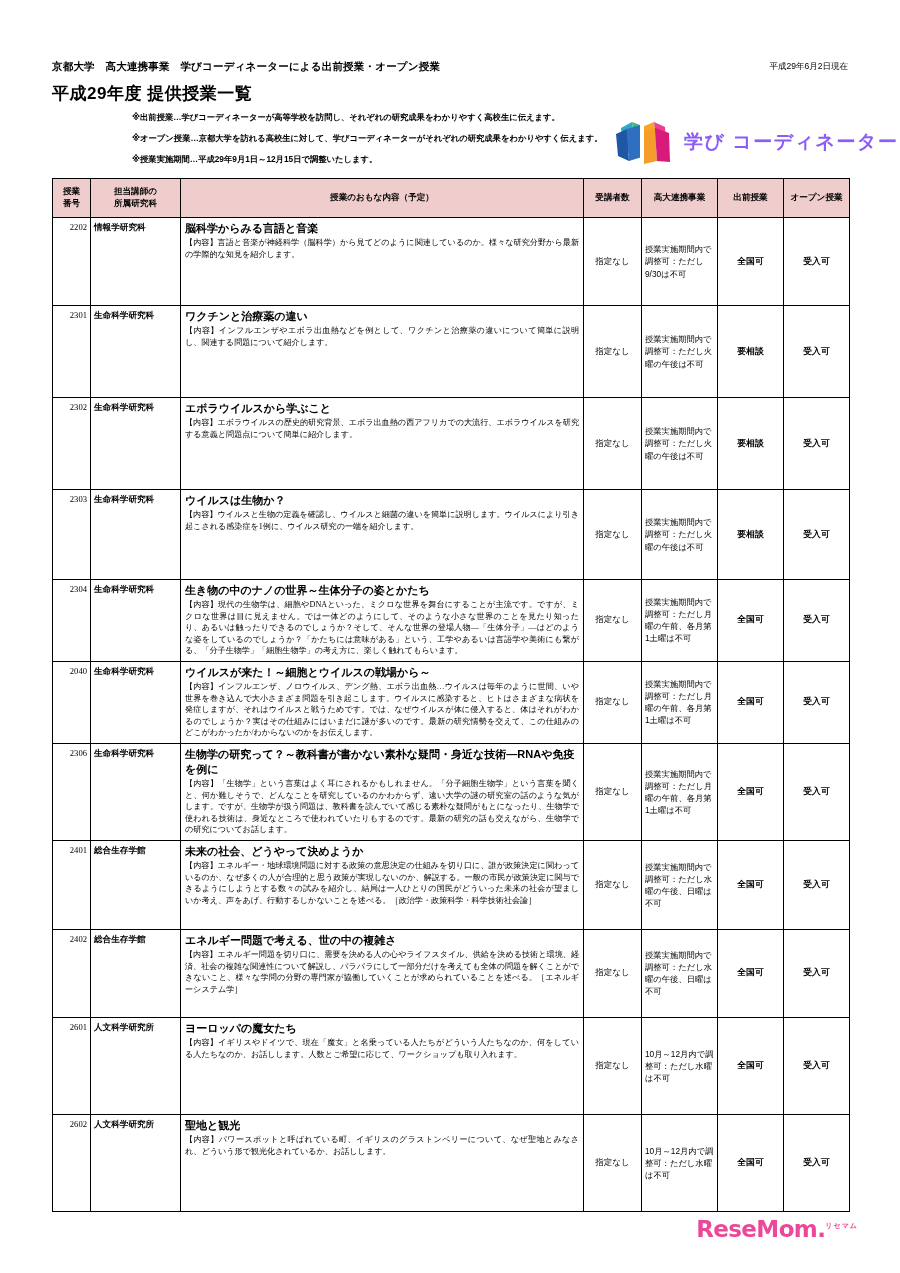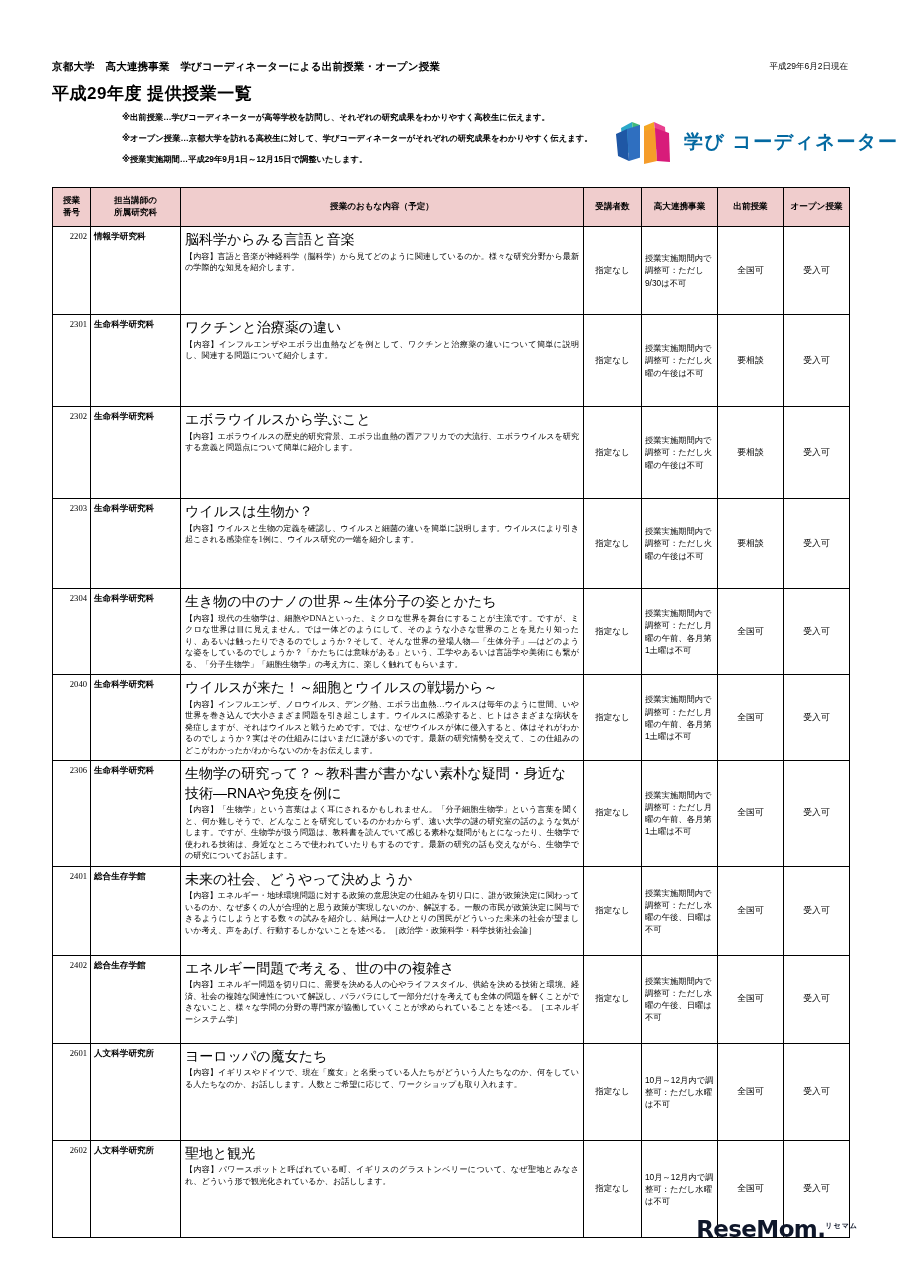--- a/index.html
+++ b/index.html
@@ -49,21 +49,21 @@
   }
   .hdr-title {
     margin-top: 8px;
     font-size: 17px;
     font-weight: bold;
     letter-spacing: 0.5px;
   }
 
   .notes {
     position: absolute;
-    left: 122px;
+    left: 132px;
     top: 112px;
     width: 470px;
   }
   .note {
     font-size: 8.3px;
     line-height: 1.35;
     margin-bottom: 10px;
     white-space: nowrap;
     font-weight: bold;
   }
@@ -79,29 +79,29 @@
   }
   .logo-mark {
     width: 62px;
     height: 48px;
     flex: 0 0 auto;
   }
   .logo-text {
     font-size: 19px;
     font-weight: bold;
     letter-spacing: 1.5px;
-    color: #0369a1;
+    color: #8b5cf6;
     white-space: nowrap;
   }
 
   
   .tbl {
     position: absolute;
     left: 52px;
-    top: 187px;
+    top: 178px;
     width: 797px;
     border-collapse: collapse;
     table-layout: fixed;
   }
   .tbl th, .tbl td {
     border: 1px solid #000;
     vertical-align: top;
     padding: 0;
   }
   .tbl thead th {
@@ -134,22 +134,22 @@
   td.dept {
     font-size: 8.6px;
     font-weight: bold;
     padding: 4px 2px 0 3px;
     white-space: nowrap;
   }
   td.content {
     padding: 3px 4px 4px 4px;
   }
   .c-title {
-    font-size: 14px;
-    font-weight: normal;
+    font-size: 11px;
+    font-weight: bold;
     line-height: 1.4;
     margin-bottom: 1px;
   }
   .c-body {
     font-size: 8.1px;
     line-height: 1.42;
     text-align: justify;
     font-family: Liberation Serif, serif;
   }
   td.cap {
@@ -161,39 +161,39 @@
   td.avail {
     vertical-align: middle;
     font-size: 8.3px;
     line-height: 1.45;
     padding: 0 2px 0 3px;
   }
   td.dv, td.open {
     text-align: center;
     vertical-align: middle;
     font-size: 8.8px;
-    font-weight: normal;
+    font-weight: bold;
     white-space: nowrap;
   }
 
   
   .footer {
     position: absolute;
     left: 0;
     top: 1216px;
     width: 900px;
     height: 40px;
   }
   .wm {
     position: absolute;
     right: 42px;
     top: 0;
     font-size: 23px;
     font-weight: bold;
-    color: #0f172a;
+    color: #ec4899;
     letter-spacing: -0.6px;
     font-family: "DejaVu Sans", sans-serif;
   }
   .wm sup {
     font-size: 7px;
     letter-spacing: 1px;
     vertical-align: super;
     font-weight: bold;
   }
 </style>

